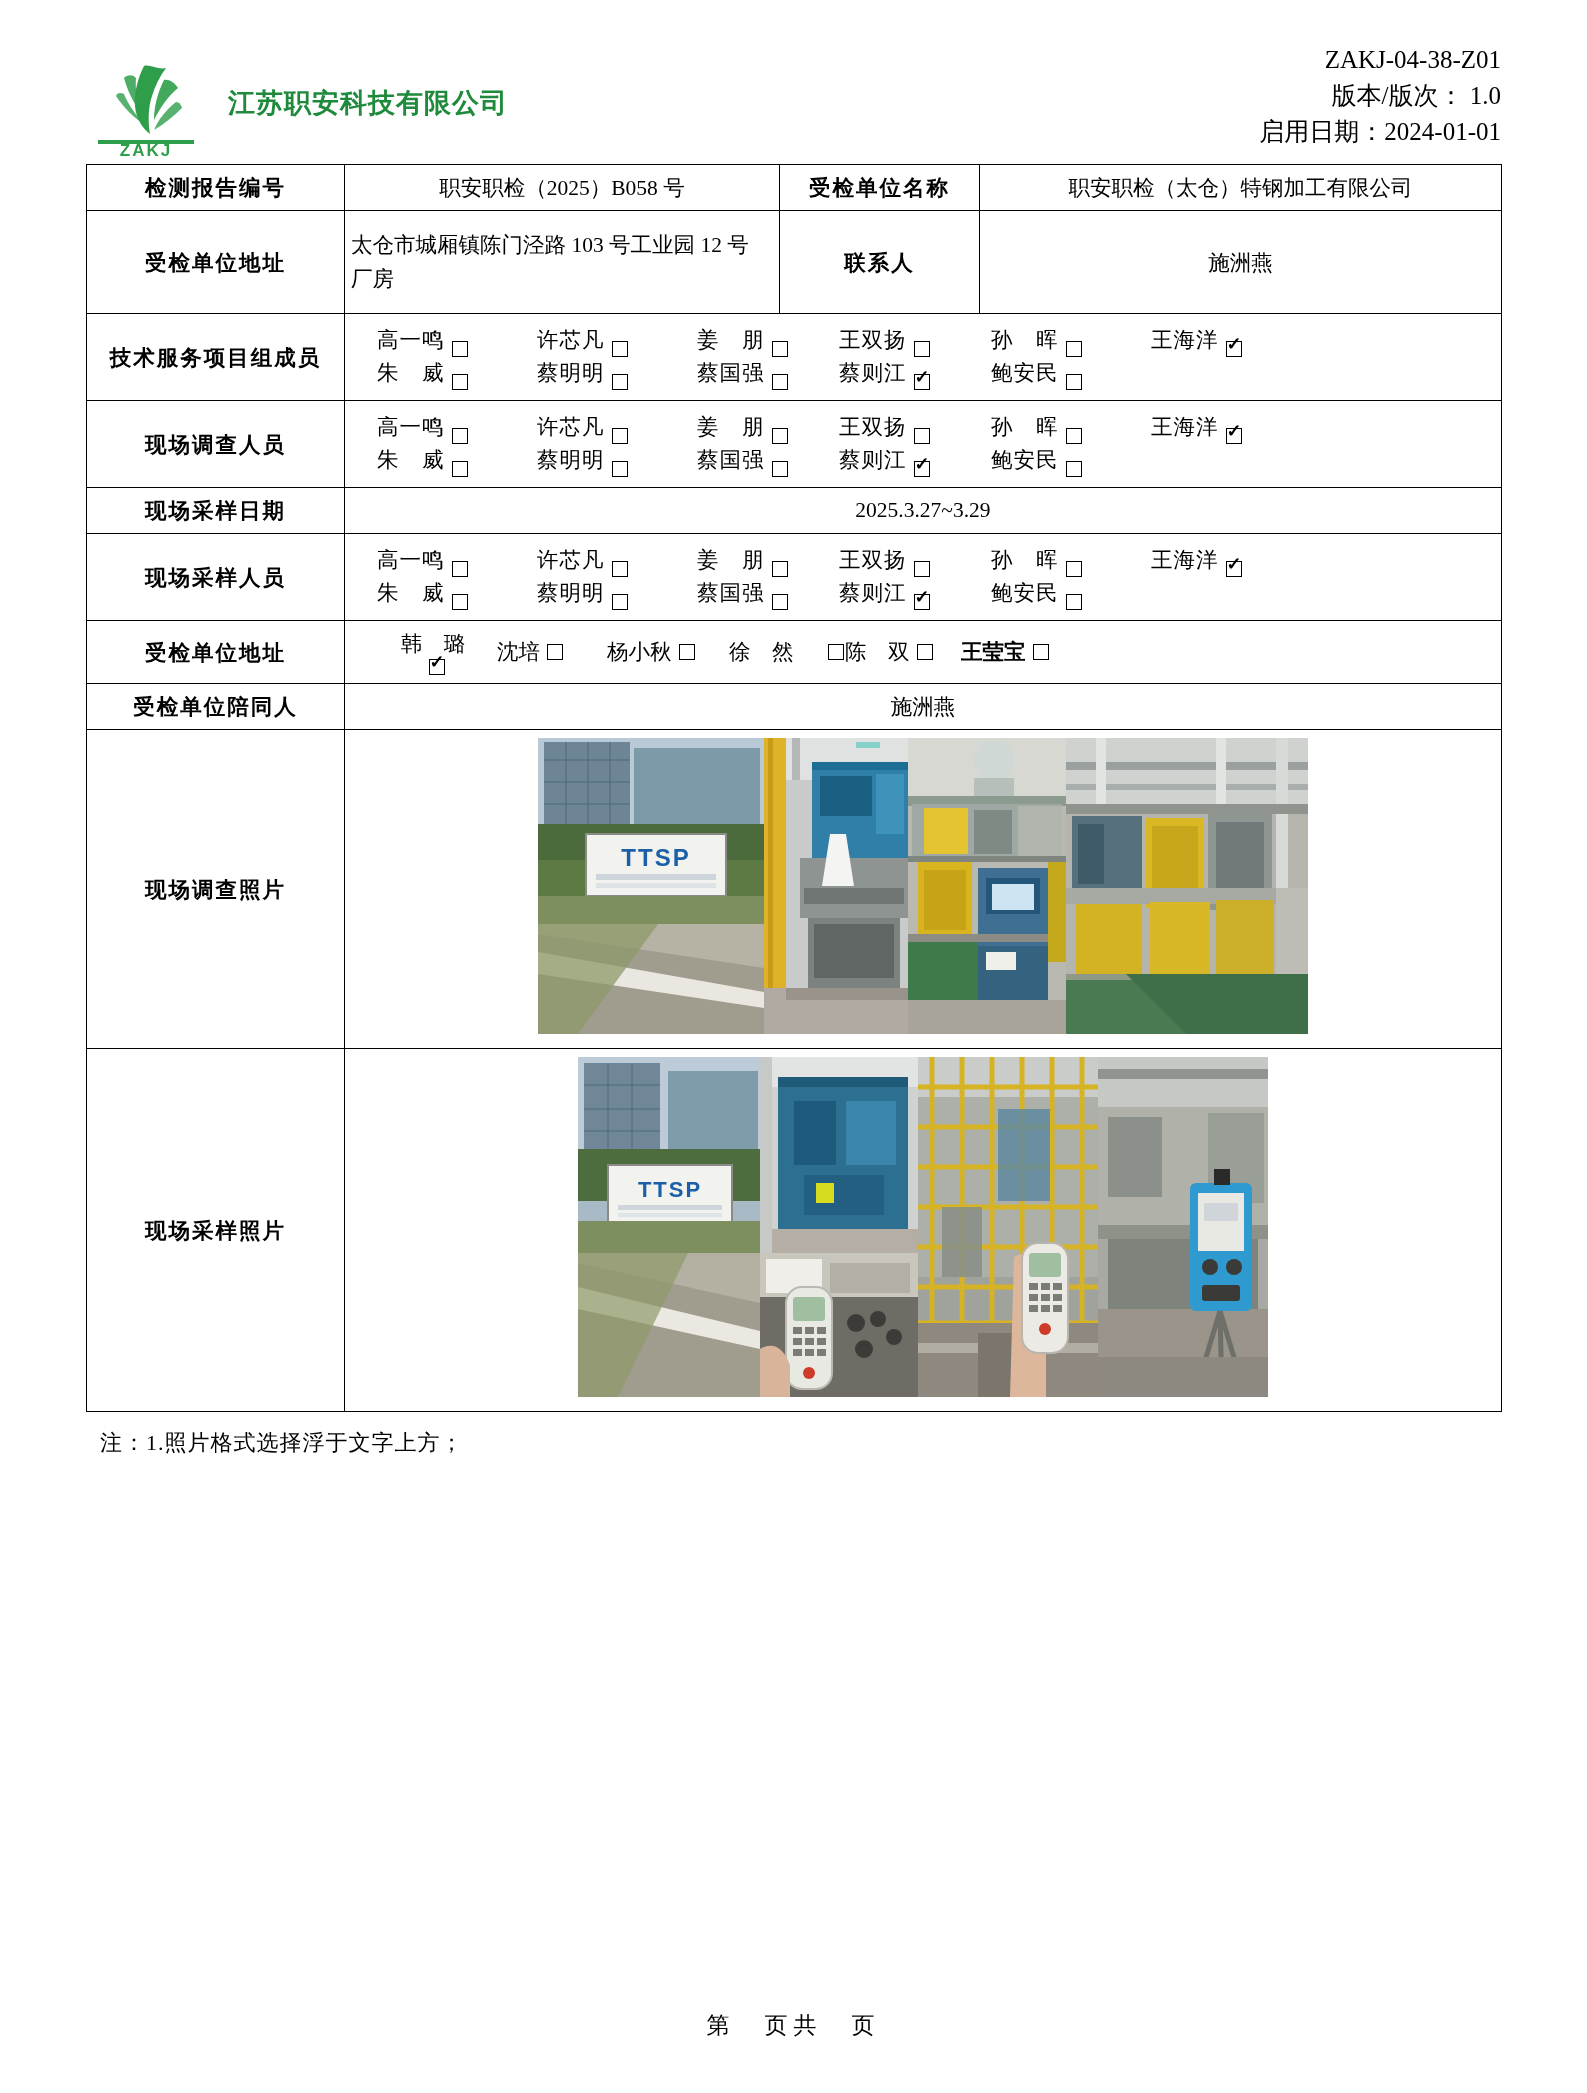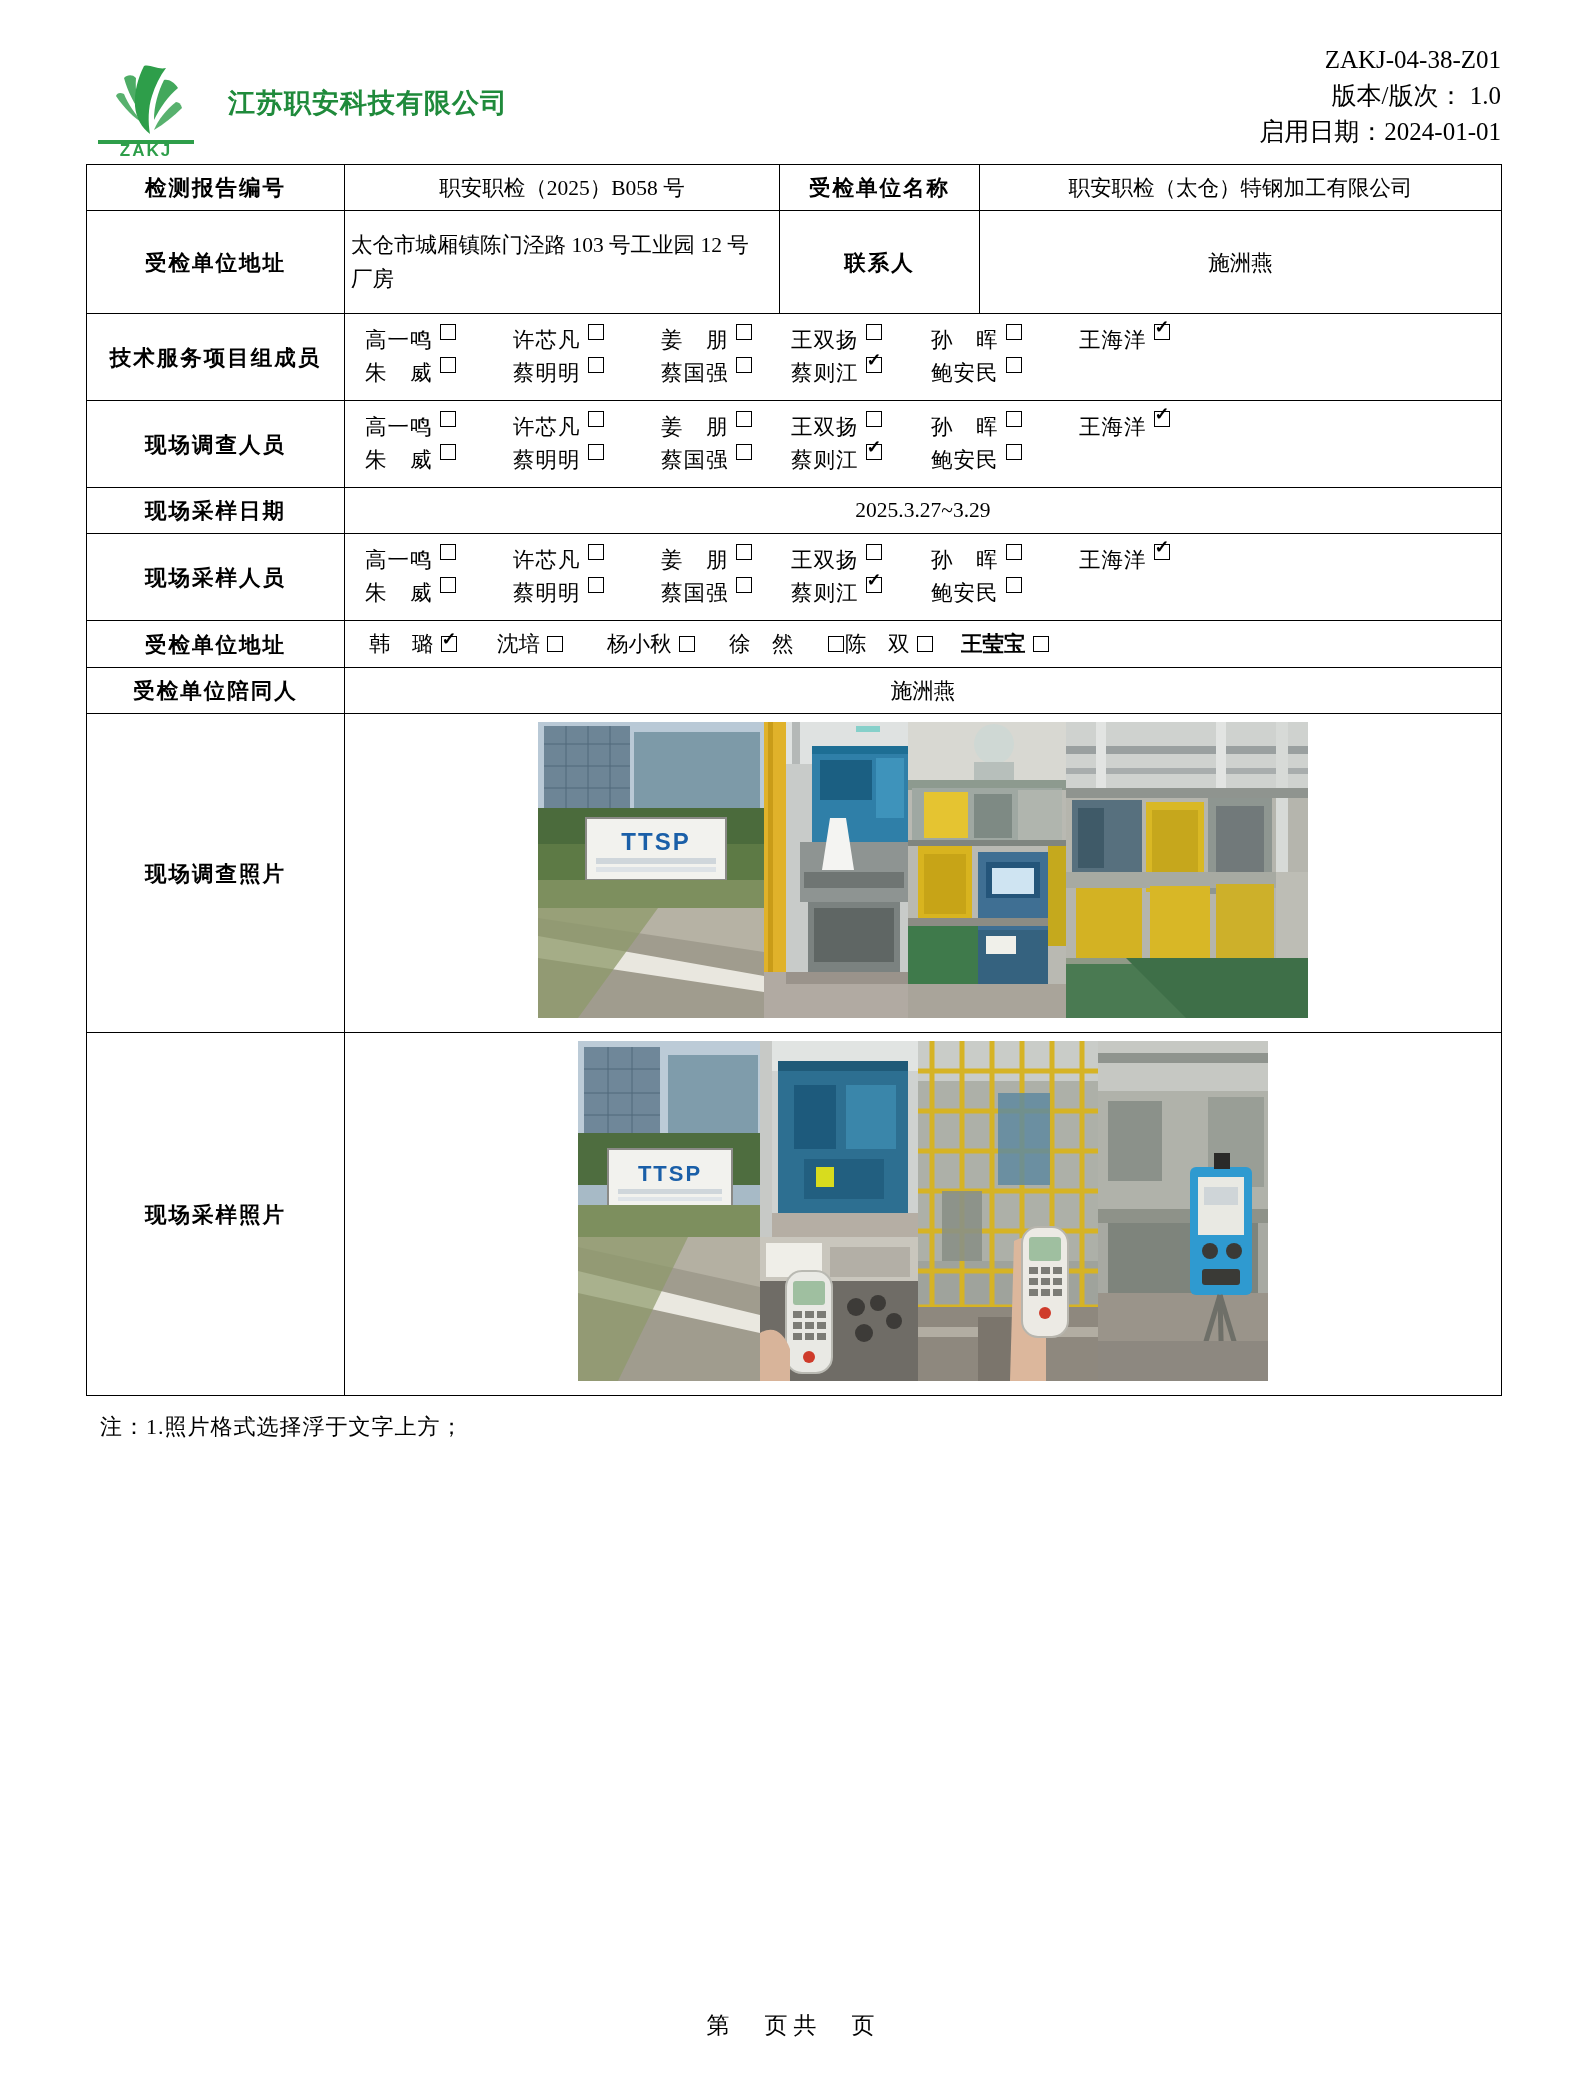--- a/index.html
+++ b/index.html
@@ -96,22 +96,23 @@
   .people {
     display: block;
     padding: 2px 0 2px 14px;
     line-height: 33px;
   }
   .people .row {
     display: flex;
   }
   .people .cell {
     display: flex;
-    align-items: flex-start;
+    align-items: flex-end;
     white-space: nowrap;
+    margin-left: 12px;
   }
   .people .cell .nm { letter-spacing: 1px; }
   .box {
     display: inline-block;
     width: 16px;
     height: 16px;
     border: 1.4px solid #000;
     margin-left: 7px;
     position: relative;
     box-sizing: border-box;
@@ -390,21 +391,21 @@
                 </div>
               </div>
             </div>
         </td>
       </tr>
 
       <tr>
         <td class="label">受检单位地址</td>
         <td colspan="3">
           <div class="analysts">
-              <div class="cell" style="width: 128px;">
+              <div class="cell" style="width: 128px; flex-direction: column;">
                 <span>韩　璐</span>
                 <span class="box checked"></span>
               </div>
               <div class="cell" style="width: 110px;">
                 <span>沈培</span>
                 <span class="box"></span>
               </div>
               <div class="cell" style="width: 122px;">
                 <span>杨小秋</span>
                 <span class="box"></span>

